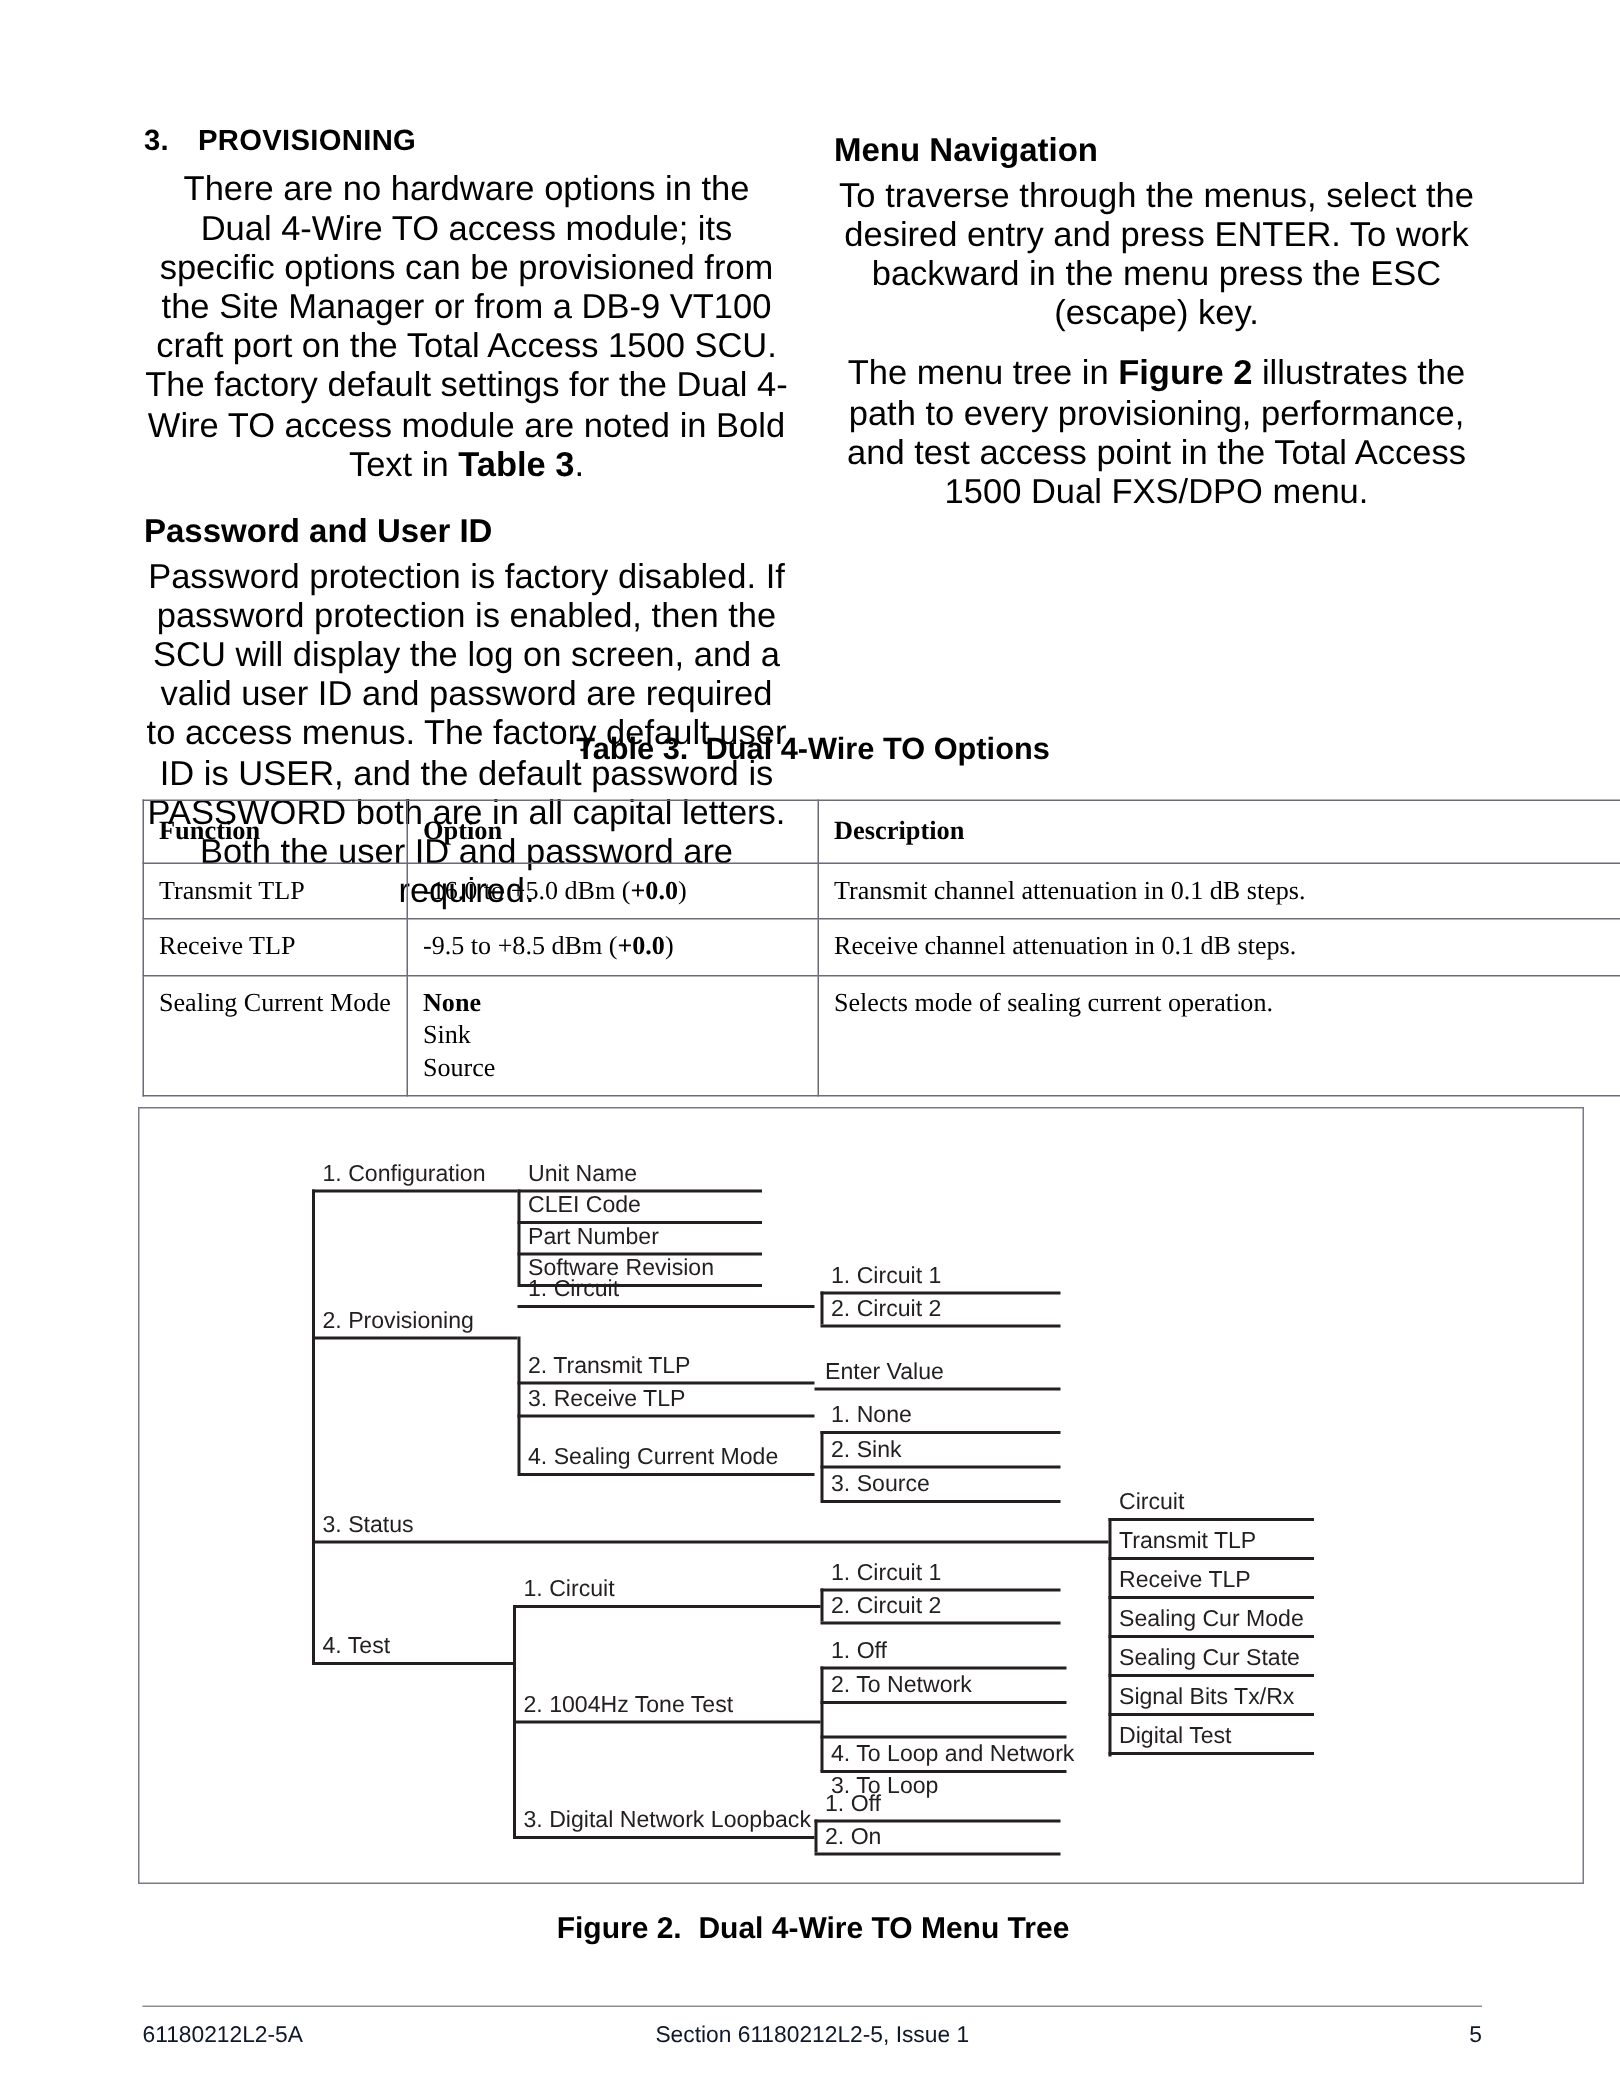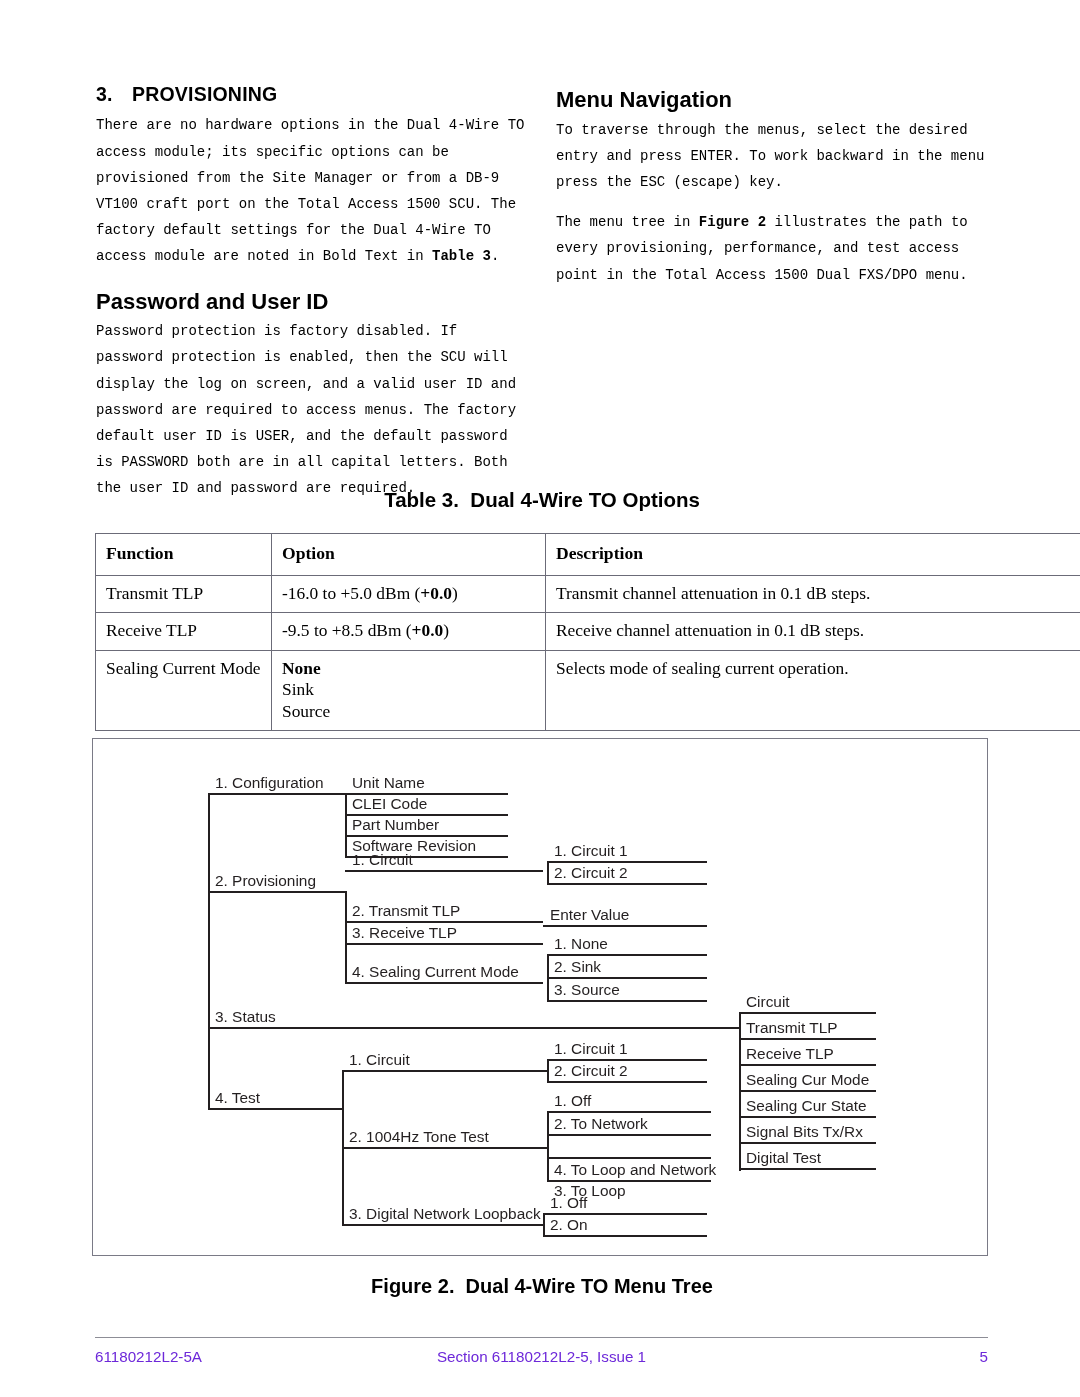--- a/index.html
+++ b/index.html
@@ -37,25 +37,25 @@
     width: 36px;
   }
   h3.sub-head {
     font-family: "Liberation Sans", sans-serif;
     font-weight: bold;
     font-size: 22px;
     margin: 18px 0 3px 0;
     line-height: 1.25;
   }
   p.body-text {
-    font-family: Liberation Mono, monospace;
-    font-size: 14px;
+    font-family: Liberation Sans, sans-serif;
+    font-size: 23px;
     line-height: 26.2px;
     margin: 0 0 14px 0;
-    text-align: left;
+    text-align: center;
   }
   p.body-text:last-child { margin-bottom: 0; }
   b { font-weight: bold; }
 
   
   .table-caption {
     position: absolute;
     left: 96px;
     top: 488px;
     width: 892px;
@@ -87,21 +87,21 @@
     padding-bottom: 10px;
   }
   table.opts .c1 { width: 155px; }
   table.opts .c2 { width: 253px; }
 
   
   .figure-box {
     position: absolute;
     left: 92px;
     top: 738px;
-    width: 896px;
+    width: 964px;
     height: 518px;
     border: 1px solid #7a7a86;
     box-sizing: border-box;
   }
   .fig-inner {
     position: absolute;
     left: 0; top: 0;
     width: 896px; height: 518px;
   }
   .fig-caption {
@@ -142,21 +142,21 @@
     top: 1337px;
     width: 893px;
     height: 0;
     border-top: 1.6px solid #8d8d96;
   }
   .footer {
     position: absolute;
     top: 1348px;
     font-family: "Liberation Sans", sans-serif;
     font-size: 15.2px;
-    color: #6d28d9;
+    color: #0f172a;
   }
   .footer-left   { left: 95px; }
   .footer-center { left: 95px; width: 893px; text-align: center; }
   .footer-right  { left: 95px; width: 893px; text-align: right; }
 </style>
 </head>
 <body>
 
 <div class="col col-left">
   <h2 class="section-head">

